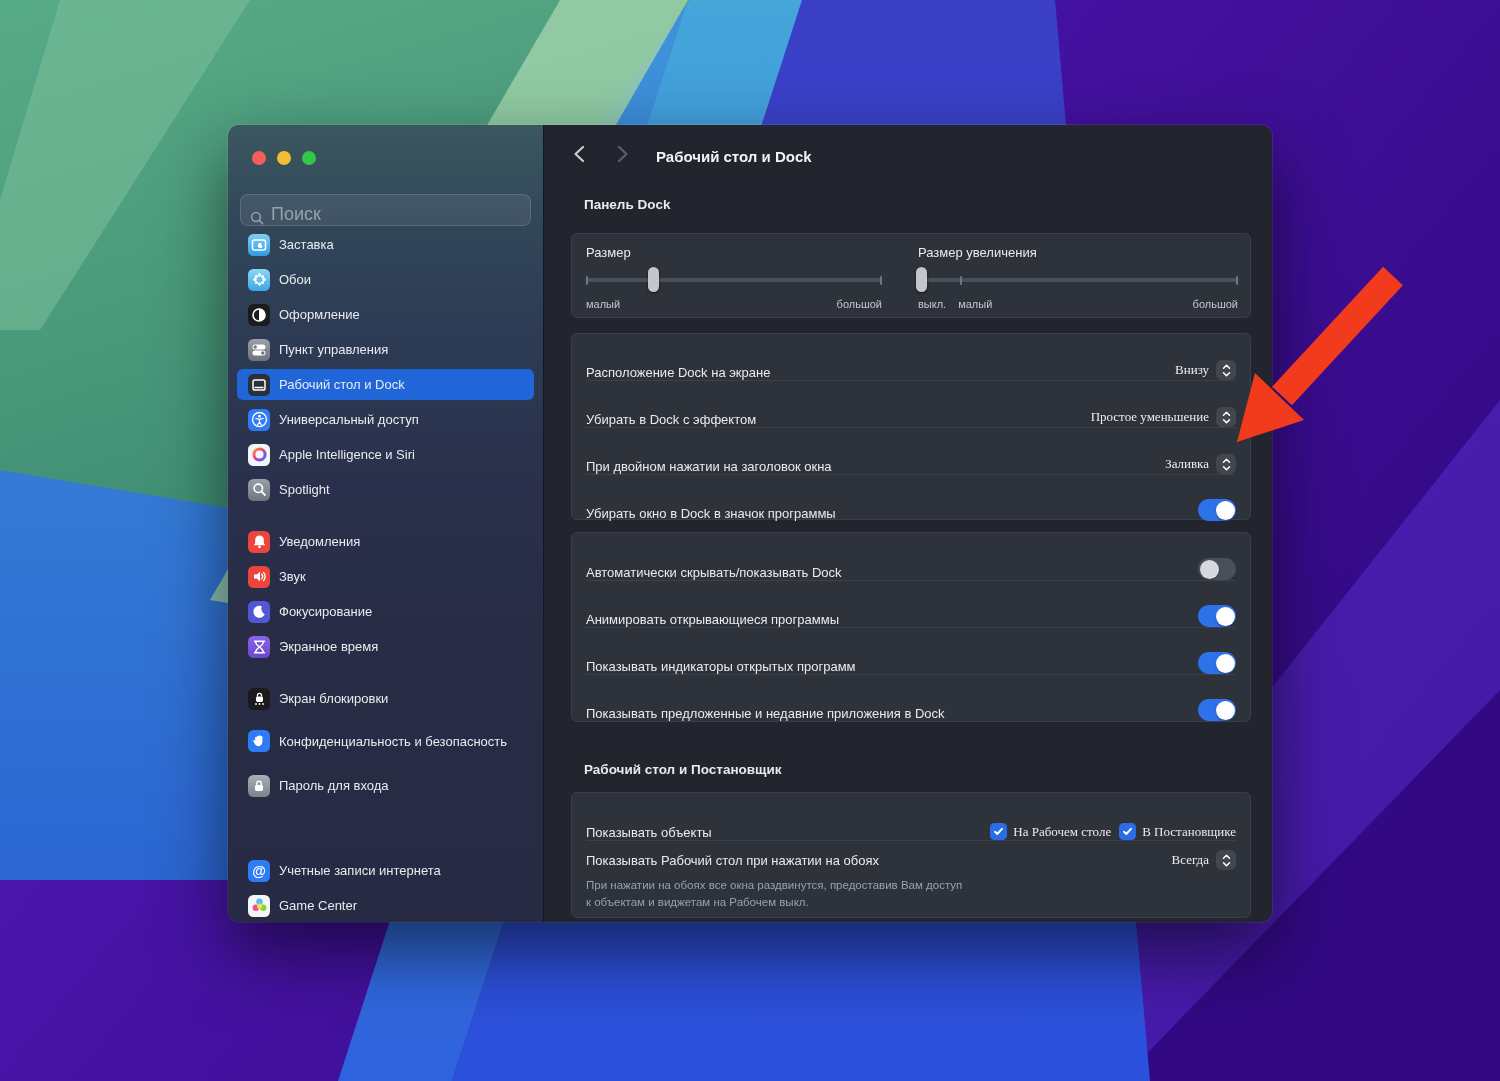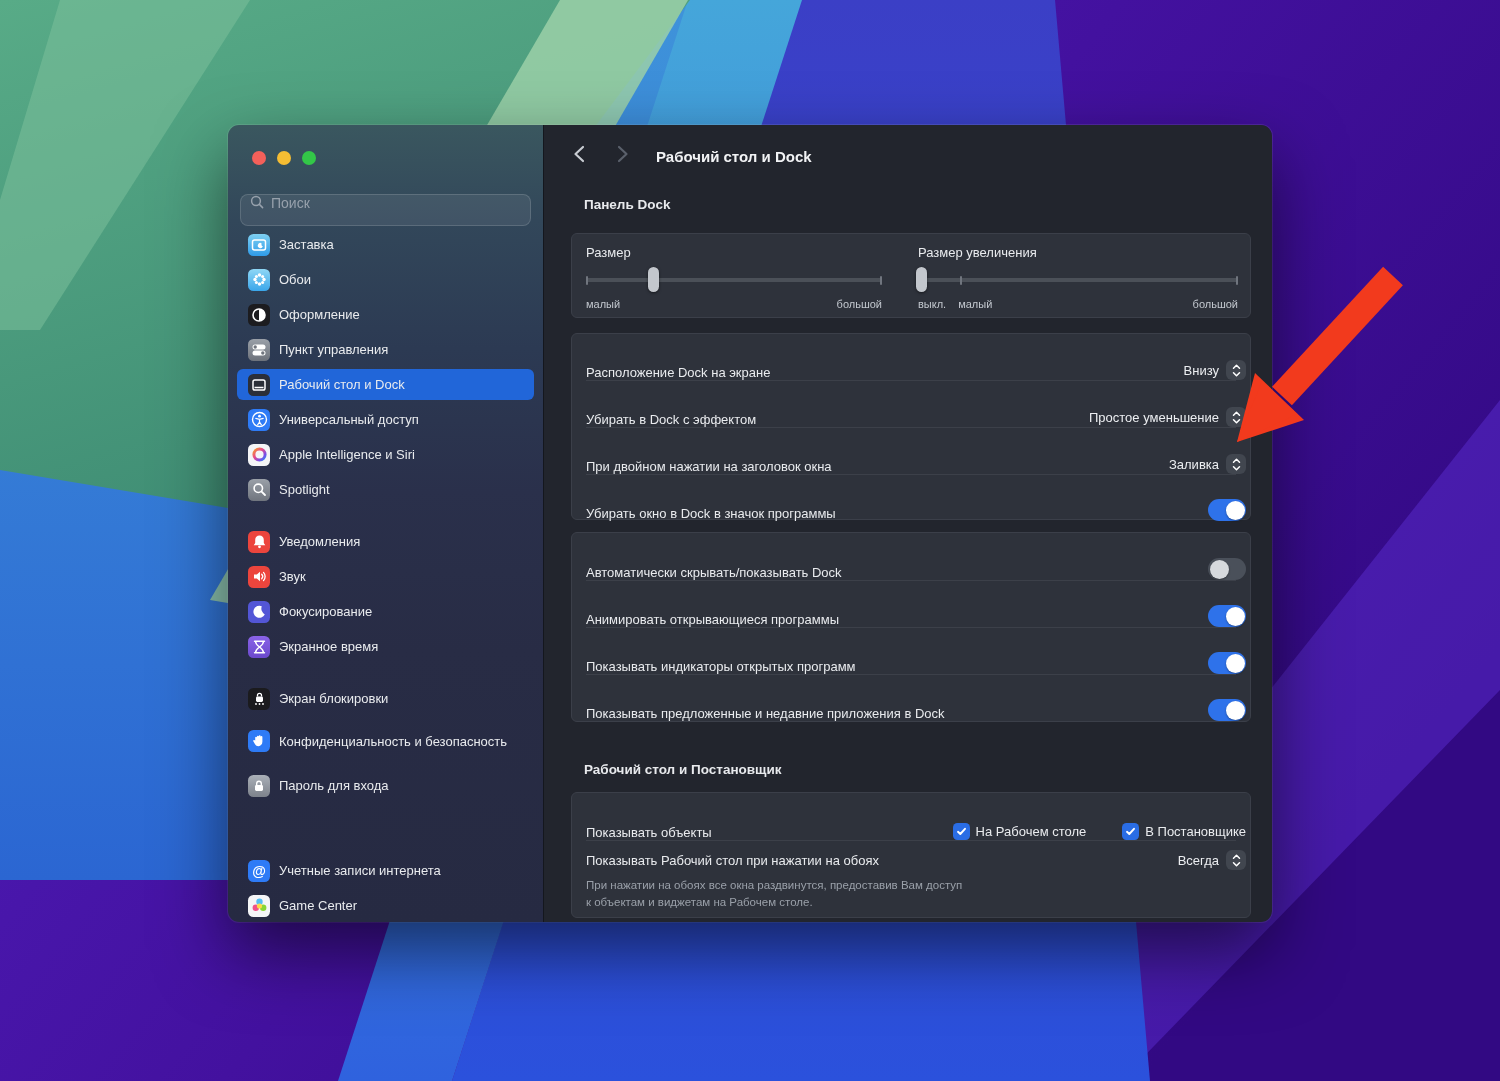--- a/index.html
+++ b/index.html
@@ -16,42 +16,42 @@
           display:flex;}
   .sidebar{position:relative;width:315px;flex:0 0 315px;height:100%;
            background:linear-gradient(180deg,#3a575f 0%,#32475a 12%,#2c3a53 28%,#2a304b 46%,#282c45 66%,#262a42 100%);}
   .traffic{position:absolute;top:26px;left:24px;display:flex;gap:11px;}
   .light{width:14px;height:14px;border-radius:50%;}
   .light.red{background:#f3605a;} .light.yellow{background:#f5bd33;} .light.green{background:#33c748;}
 
   .search{position:absolute;left:12px;top:69px;width:291px;height:32px;box-sizing:border-box;
           border-radius:8px;background:rgba(255,255,255,.075);
           border:1px solid rgba(255,255,255,.14);
-          display:flex;align-items:flex-start;padding:0 9px;gap:7px;color:#97a1ac;font-size:14px;}
+          display:flex;align-items:flex-end;padding:0 9px;gap:7px;color:#97a1ac;font-size:18px;}
 
   .side-item{position:absolute;left:9px;width:297px;height:31px;border-radius:6px;
              display:flex;align-items:center;gap:9px;padding-left:11px;box-sizing:border-box;
              color:#e9ebee;font-size:13px;}
   .side-item.selected{background:#2166d9;}
   .side-item .lbl{line-height:15px;max-width:230px;}
   .app-ic{width:22px;height:22px;border-radius:5.5px;flex:0 0 22px;
           display:flex;align-items:center;justify-content:center;position:relative;overflow:hidden;}
 
   
   .content{position:relative;flex:1;background:#22252d;border-left:1px solid #14171e;}
   .nav-chев{position:absolute;top:20px;}
   .hdr-title{position:absolute;left:112px;top:23px;font-size:15px;font-weight:700;color:#f2f3f5;}
   .sec-title{position:absolute;left:40px;font-size:13.5px;font-weight:700;color:#e8eaed;text-align:right;}
 
   .group{position:absolute;left:27px;width:680px;background:#2e323b;border:1px solid #3b3f49;
          border-radius:6px;box-sizing:border-box;}
   .rowline{position:relative;display:flex;align-items:flex-end;}
   .rowline + .rowline::before{content:"";position:absolute;left:14px;right:14px;top:0;height:1px;background:#3c4049;}
   .row-label{margin-left:14px;font-size:13px;color:#e9ebee;}
-  .row-right{margin-left:auto;margin-right:4px;display:flex;align-items:center;gap:7px;}
+  .row-right{margin-left:auto;margin-right:14px;display:flex;align-items:center;gap:7px;font-family:Liberation Serif, serif;}
   .dd-value{font-size:13px;color:#eceef1;}
   .dd-box{width:20px;height:20px;border-radius:6px;background:#41464f;display:flex;align-items:center;justify-content:center;}
 
   .toggle{width:38px;height:22px;border-radius:11px;position:relative;flex:0 0 38px;}
   .toggle.on{background:#2e72ea;}
   .toggle.off{background:#4a505a;}
   .knob{position:absolute;top:1.5px;width:19px;height:19px;border-radius:50%;background:#fff;box-shadow:0 1px 2px rgba(0,0,0,.35);}
   .toggle.on .knob{right:1.5px;}
   .toggle.off .knob{left:1.5px;background:#d6d9dd;}
 
@@ -419,21 +419,21 @@
               </div>
             </div>
         </div>
       </div>
 
       <div class="sec-title" style="top:637px">Рабочий стол и Постановщик</div>
 
       <div class="group" style="top:667px;height:126px">
         <div class="rowline" style="height:47px">
           <span class="row-label">Показывать объекты</span>
-          <div class="row-right" style="gap:36px">
+          <div class="row-right" style="gap:8px">
             <div class="cb-wrap">
               <div class="checkbox">
                   <svg width="11" height="11" viewBox="0 0 11 11">
                     <path d="M2 5.8 L4.3 8 L9 2.8" fill="none" stroke="#fff" stroke-width="1.9" stroke-linecap="round" stroke-linejoin="round"></path>
                   </svg>
                 </div>
               <span>На Рабочем столе</span>
             </div>
             <div class="cb-wrap">
               <div class="checkbox">
@@ -450,21 +450,21 @@
           <div class="row-right" style="margin-top:10px">
             <span class="dd-value">Всегда</span>
             <div class="dd-box">
                 <svg width="9" height="13" viewBox="0 0 9 13">
                   <path d="M1.5 4.3 L4.5 1.3 L7.5 4.3 M1.5 8.7 L4.5 11.7 L7.5 8.7" fill="none" stroke="#fff" stroke-width="1.5" stroke-linecap="round" stroke-linejoin="round"></path>
                 </svg>
               </div>
           </div>
           <div class="desc">
             <div>При нажатии на обоях все окна раздвинутся, предоставив Вам доступ</div>
-            <div>к объектам и виджетам на Рабочем столе.</div>
+            <div>к объектам и виджетам на Рабочем выкл.</div>
           </div>
         </div>
       </div>
     </div>
   </div>
 
   <svg class="overlay" width="1500" height="1081" viewBox="0 0 1500 1081">
     <line x1="1393" y1="276" x2="1282" y2="396" stroke="#f23a1d" stroke-width="27"></line>
     <polygon points="1237,442 1255,373 1304,420" fill="#f23a1d"></polygon>
     <polygon points="1237,442 1262,381 1297,414" fill="#f23a1d"></polygon>

